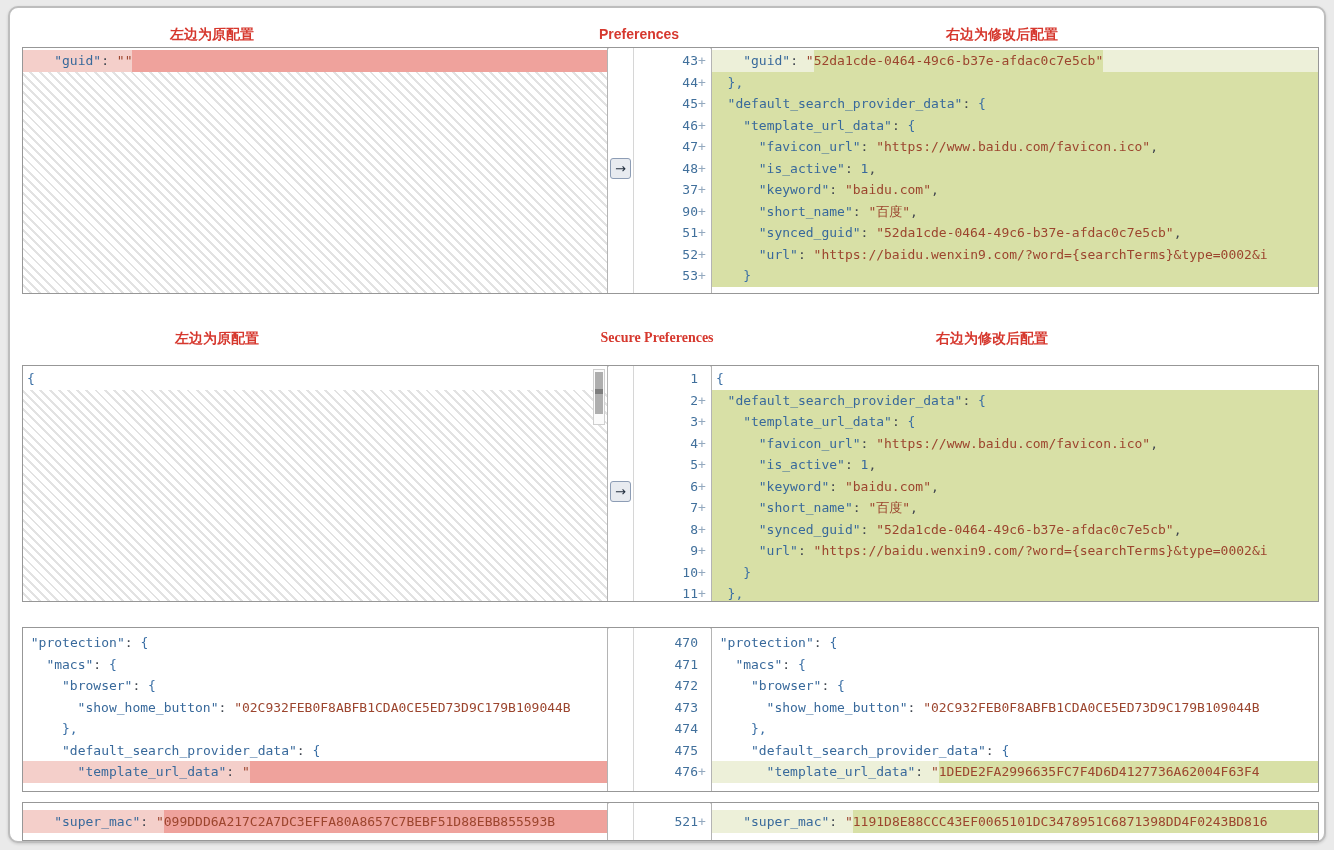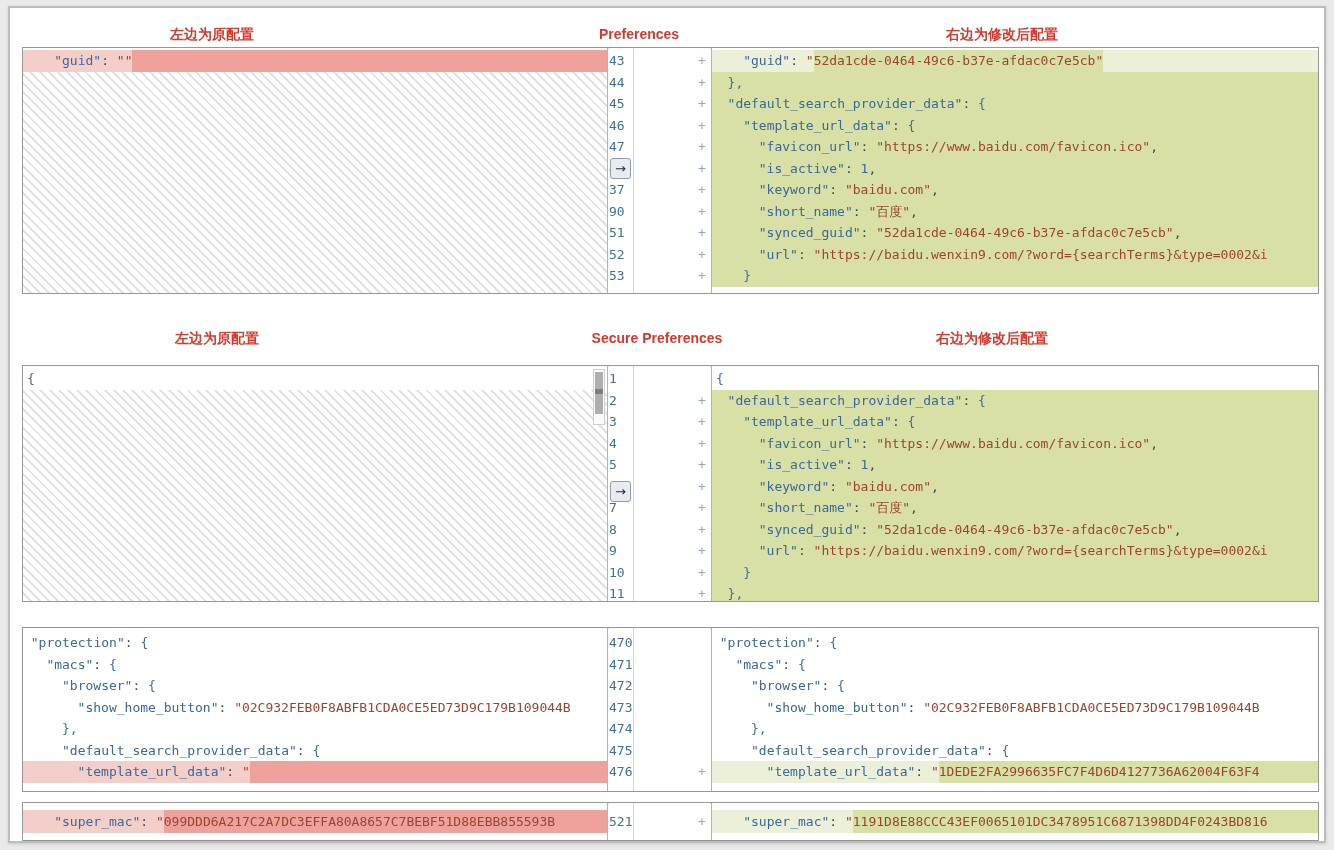--- a/index.html
+++ b/index.html
@@ -18,33 +18,33 @@
   }
   *{box-sizing:border-box;}
   html,body{margin:0;padding:0;}
   body{
     width:1334px;height:850px;background:#eaeaea;
     font-family:"Liberation Sans","DejaVu Sans",sans-serif;
     position:relative;overflow:hidden;
   }
   .card{
     position:absolute;left:8px;top:6px;width:1318px;height:837px;
-    background:#ffffff;border:2px solid #bdbdbd;border-radius:0;
+    background:#ffffff;border:2px solid #bdbdbd;border-radius:10px;
     box-shadow:0 1px 3px rgba(0,0,0,.15);
   }
   
   .hlabel{
     position:absolute;height:20px;line-height:20px;text-align:center;
     color:var(--hdr-red);font-weight:bold;font-size:14px;white-space:nowrap;
   }
   .pos-l0{left:112px;top:16px;width:180px;}
   .pos-c0{left:539px;top:16px;width:180px;}
   .pos-r0{left:902px;top:16px;width:180px;}
   .pos-l1{left:117px;top:320px;width:180px;}
-  .pos-c1{left:557px;top:320px;width:180px;}
+  .pos-c1{left:557px;top:320px;width:180px;font-family:Liberation Serif, serif;}
   .pos-r1{left:892px;top:320px;width:180px;}
   
   .panel{
     position:absolute;left:12px;width:1297px;
     border:1px solid #979797;background:#fff;
     box-shadow:inset 0 1px 0 #d9d9d9;
   }
   .panel0{top:39px;height:247px;}
   .panel1{top:357px;height:237px;}
   .panel2{top:619px;height:165px;}
@@ -74,21 +74,21 @@
   .f-g{background:var(--green);}
   .f-p{background:var(--pink);}
   .t-k{color:var(--key);}
   .t-d{color:var(--delim);}
   .t-s{color:var(--str);}
   .t-b{color:var(--brace);}
   .t-n{color:var(--num);}
   .t-u{color:var(--str);text-decoration-color:#bb6a50;}
   
   .gl{
-    display:flex;justify-content:space-between;align-items:center;
+    display:flex;justify-content:flex-end;align-items:center;
     height:21.5px;line-height:21.5px;padding-right:3px;
     font-family:"DejaVu Sans Mono","Liberation Mono",monospace;font-size:13px;
   }
   .gl .num{color:var(--lnum);}
   .gl .plus{width:9px;text-align:left;color:var(--lplus);}
   
   .hatch{
     position:absolute;left:0;right:0;bottom:0;top:23.5px;
     background:repeating-linear-gradient(45deg,#ffffff 0 4.5px,#e2e2e2 4.5px 6.5px);
   }

